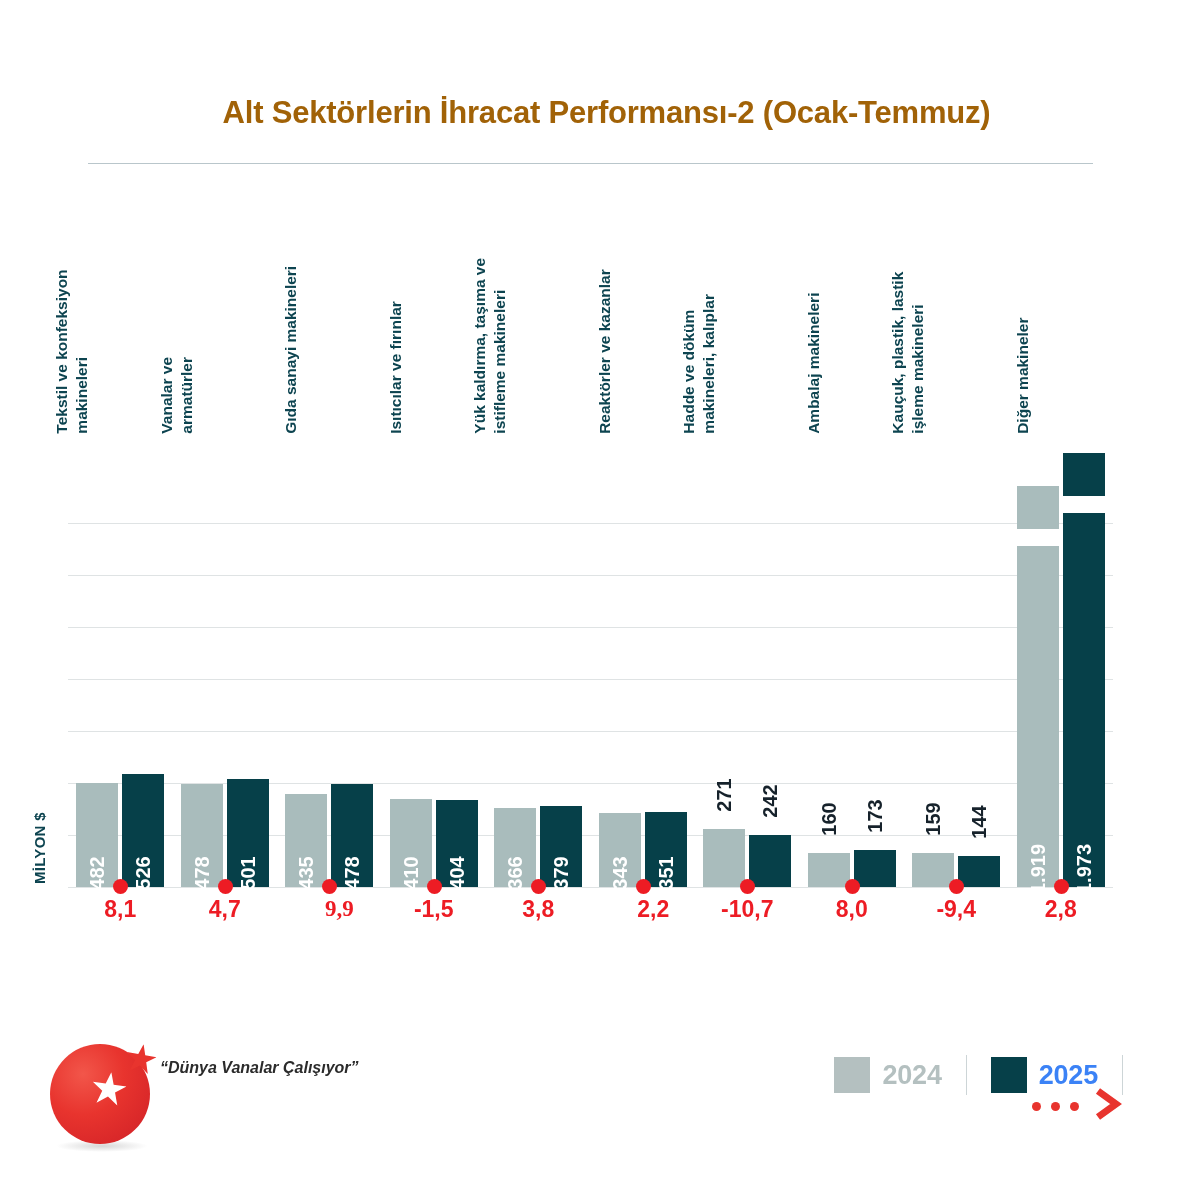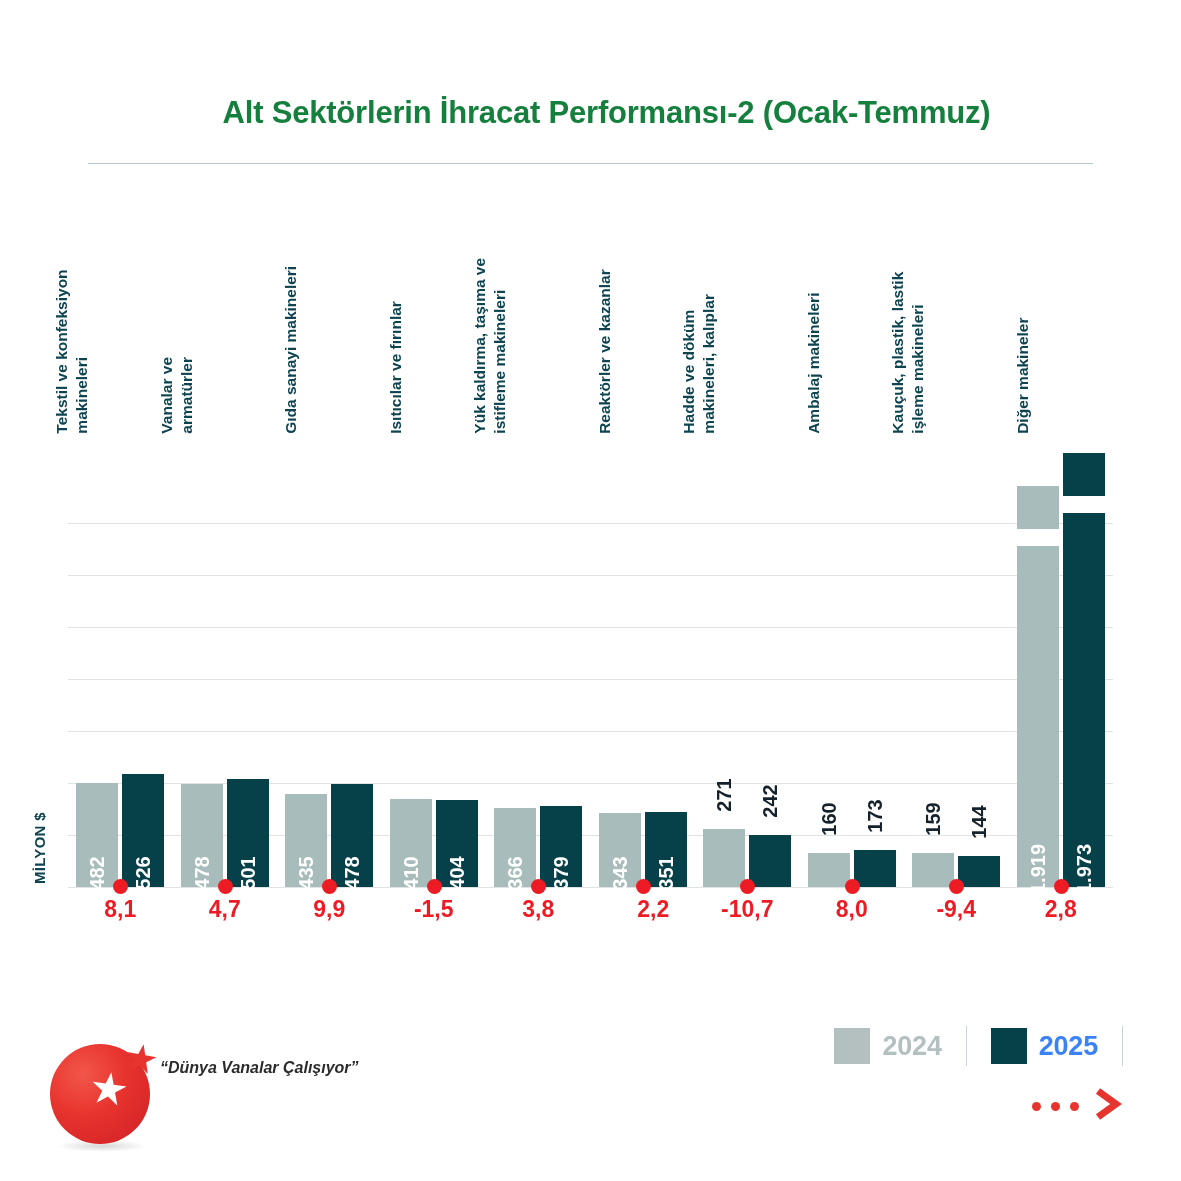--- a/index.html
+++ b/index.html
@@ -9,21 +9,21 @@
     background:#ffffff;
     font-family:"Liberation Sans", sans-serif;
     color:#0d4450;
     overflow:hidden;
     position:relative;
   }
 
   
   #title-block { position:absolute; left:0; top:95px; width:1181px; text-align:center; }
   #page-title {
-    font-size:31px; font-weight:700; color:#15803d;
+    font-size:31px; font-weight:700; color:#a16207;
     letter-spacing:-0.2px; white-space:nowrap;margin-left:32px;
   }
   #title-rule {
     position:absolute; left:88px; top:163px; width:1005px; height:1px;
     background:#b9c6cb;
   }
 
   
   #chart-area {
     position:absolute;
@@ -101,21 +101,21 @@
   #pct-row { position:absolute; left:0; top:708px; width:1045px; height:40px; }
   .pct {
     position:absolute; top:0;
     text-align:center;
     font-size:23px; font-weight:700; color:#ed1c24;
     white-space:nowrap;
   }
 
   
   #legend {
-    position:absolute; right:58px; top:1023px;
+    position:absolute; right:58px; top:1052px;
     display:flex; align-items:center; gap:0px;
     height:46px;
   }
   .legend-item { display:flex; align-items:center; gap:12px; padding:0 24px; }
   .legend-swatch { width:36px; height:36px; }
   .legend-swatch.sw2024 { background:#b4c0c0; }
   .legend-swatch.sw2025 { background:#064049; }
   .legend-dot { width:26px; height:26px; border-radius:50%; background:#ed1c24; }
   .legend-label { font-size:27px; font-weight:700; letter-spacing:-0.2px; }
   .legend-label.l2024 { color:#b4c0c0; }
@@ -237,21 +237,21 @@
       <div class="bar-top b2024" style="left: 949px; width: 42px; bottom: 359px; height: 43px;"></div>
       <div class="bar-top b2025" style="left: 995px; width: 42px; bottom: 392px; height: 43px;"></div>
       <div class="bar-val inside" style="width: 42px; left: 949px; bottom: 4px; height: 22px; line-height: 22px; text-align: center;">1.919</div>
       <div class="bar-val inside" style="width: 42px; left: 995px; bottom: 4px; height: 22px; line-height: 22px; text-align: center;">1.973</div>
       <div class="dot" style="left: 985.5px; bottom: -6px;"></div>
     </div>
 
   <div id="pct-row">
       <div class="pct" style="left: 0px; width: 104.5px;">8,1</div>
       <div class="pct" style="left: 104.5px; width: 104.5px;">4,7</div>
-      <div class="pct" style="left: 209px; width: 104.5px;">9,9</div>
+      <div class="pct" style="left: 219px; width: 104.5px; font-family: Liberation Serif, serif;">9,9</div>
       <div class="pct" style="left: 313.5px; width: 104.5px;">-1,5</div>
       <div class="pct" style="left: 418px; width: 104.5px;">3,8</div>
       <div class="pct" style="left: 533px; width: 104.5px;">2,2</div>
       <div class="pct" style="left: 627px; width: 104.5px;">-10,7</div>
       <div class="pct" style="left: 731.5px; width: 104.5px;">8,0</div>
       <div class="pct" style="left: 836px; width: 104.5px;">-9,4</div>
       <div class="pct" style="left: 940.5px; width: 104.5px;">2,8</div>
     </div>
 </div>
 

